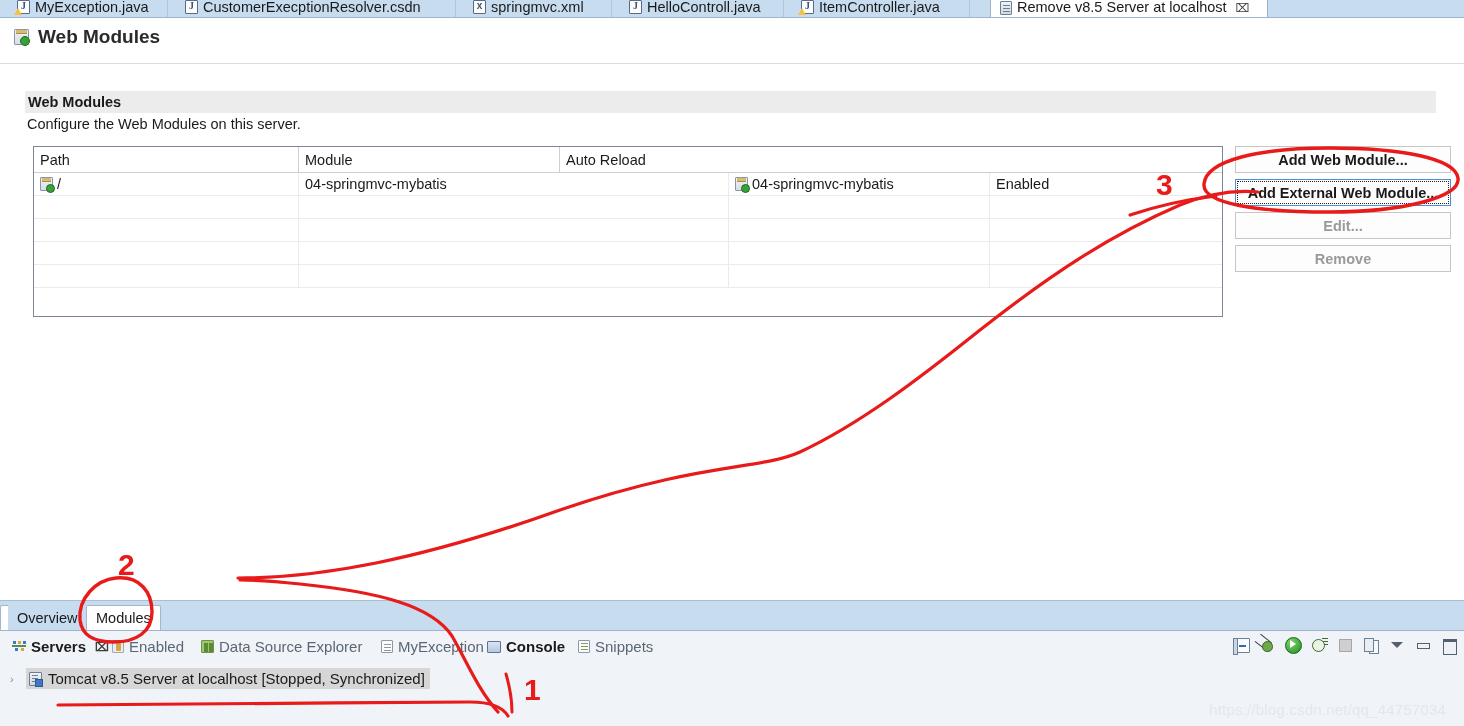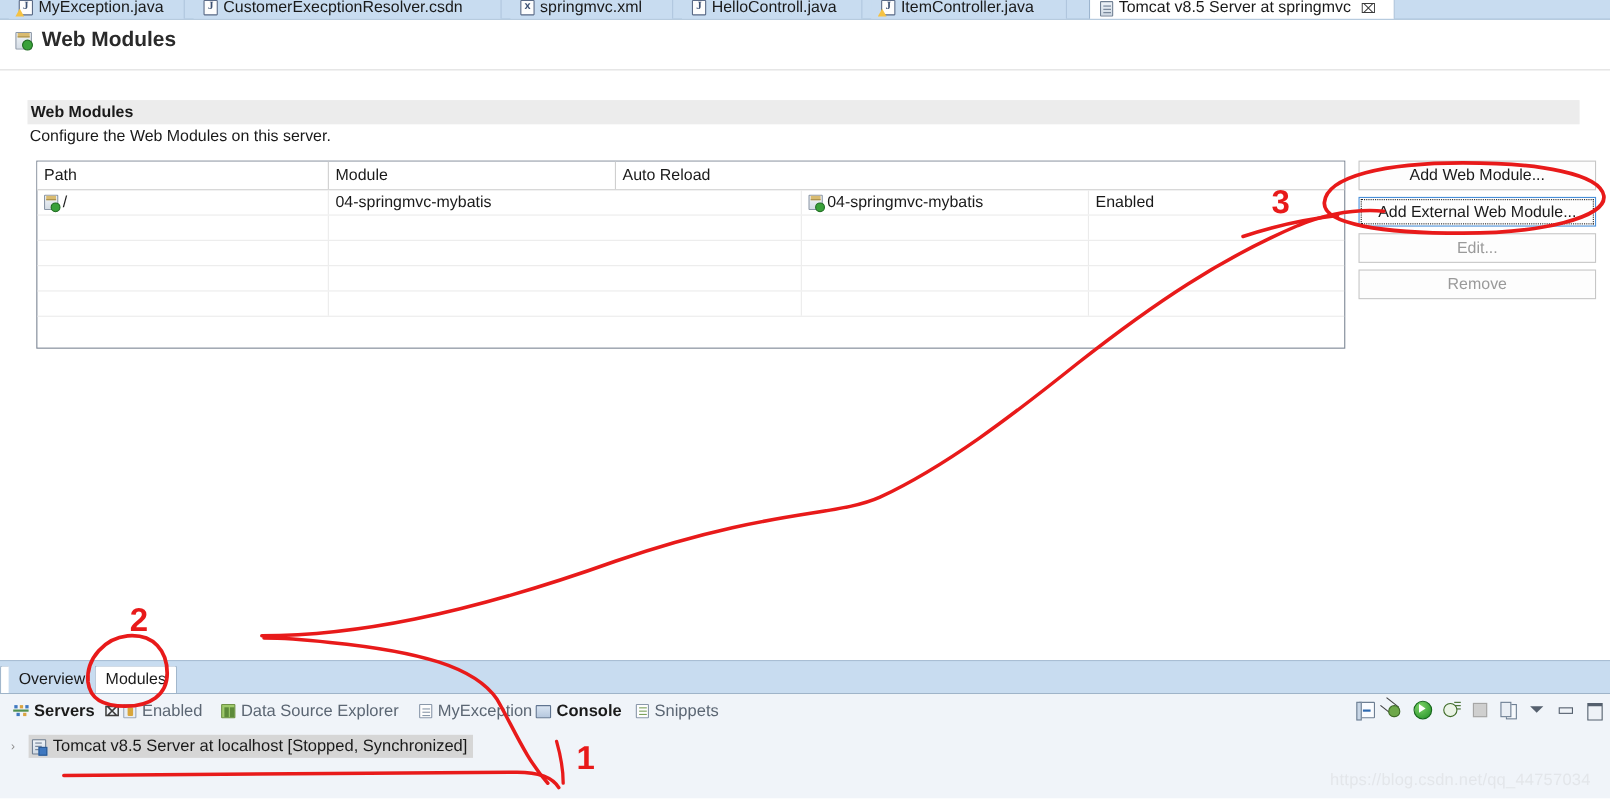--- a/index.html
+++ b/index.html
@@ -175,20 +175,21 @@
     display: flex; flex-direction: column; gap: 6px;
   }
   .wbtn {
     height: 27px; width: 216px;
     background: #fdfdfd;
     border: 1px solid #c6c6c6;
     font-size: 14.5px; color: #1a1a1a;
     font-family: "Liberation Sans", sans-serif;
     display: flex; align-items: center; justify-content: center;
     white-space: nowrap;
+    font-weight: bold;
   }
   .wbtn.focused {
     border: 1px solid #4a90d9;
     outline: 1px dotted #222222;
     outline-offset: -3px;
     background: #fdfdfd;
   }
   .wbtn.disabled { color: #9a9a9a; }
 
   
@@ -445,21 +446,21 @@
         <span class="etab-label">HelloControll.java</span>
       </div>
       <div class="etab" style="left: 792px; width: 178px;">
         <span class="ico ico-java">
           <span class="warn-badge"></span>
         </span>
         <span class="etab-label">ItemController.java</span>
       </div>
       <div class="etab active" style="left: 990px; width: 278px;">
         <span class="ico ico-server"></span>
-        <span class="etab-label">Tomcat v8.5 Server at springmvc</span>
+        <span class="etab-label">Remove v8.5 Server at localhost</span>
         <span class="tab-close">⌧</span>
       </div>
     </div>
 
   <div class="editor-body">
 
     <div class="form-title">
       <span class="ico ico-module"></span>
       <span class="form-title-text">Web Modules</span>
     </div>

